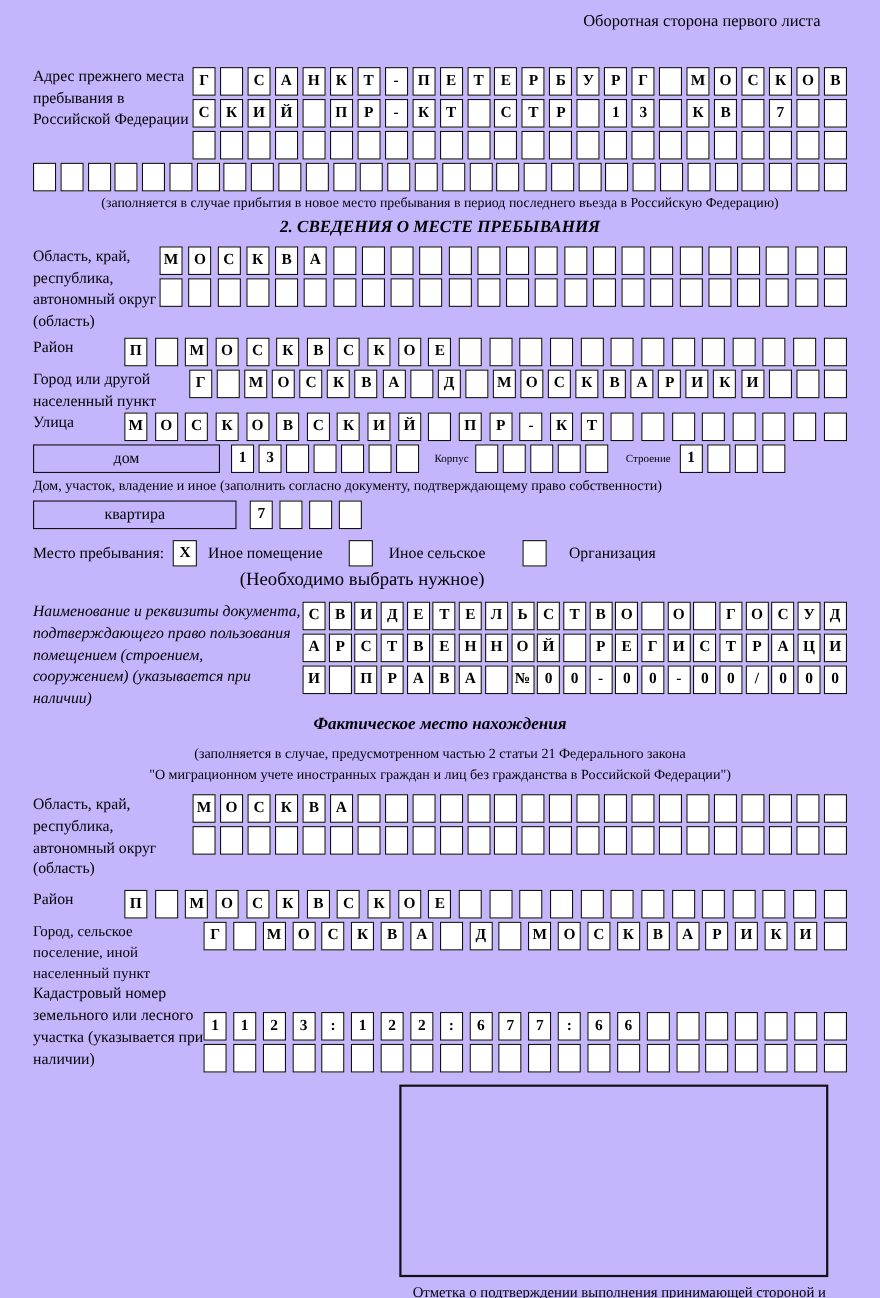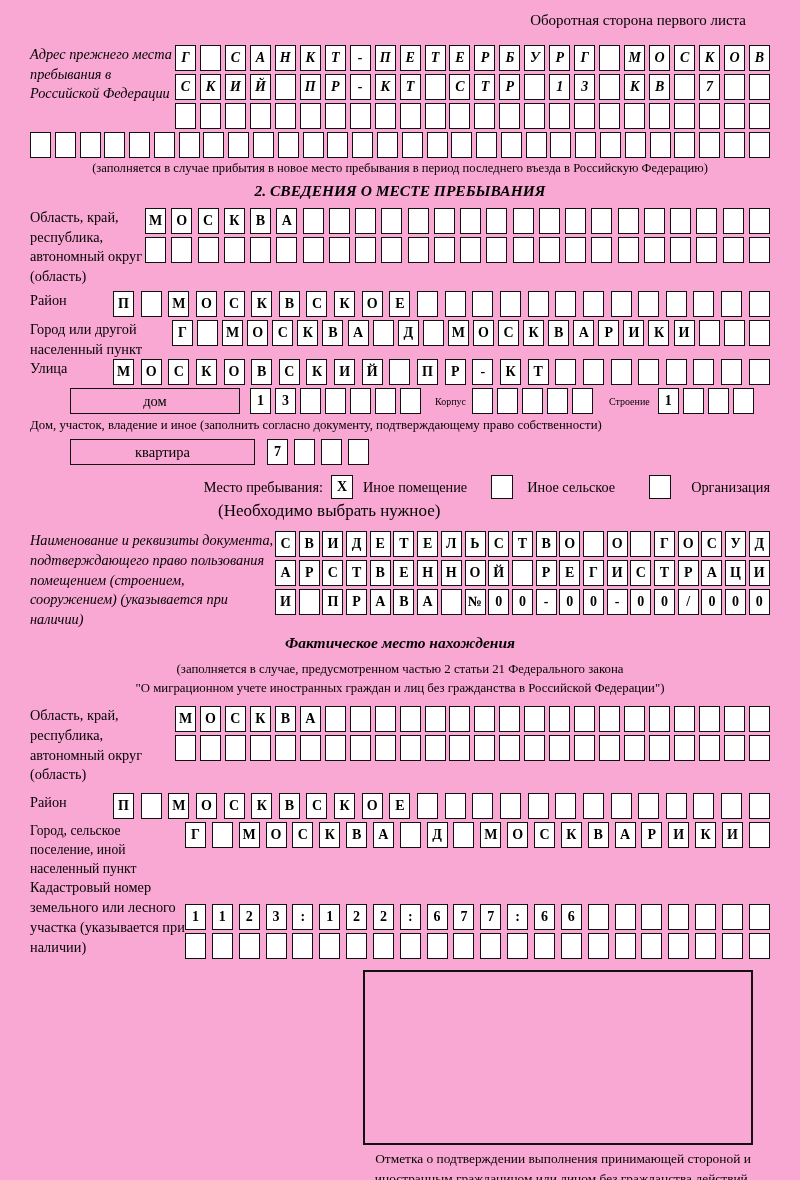--- a/index.html
+++ b/index.html
@@ -1,21 +1,21 @@
 <!DOCTYPE html>
 <html><head>
 <meta charset="utf-8">
 <style>
   * { margin:0; padding:0; box-sizing:border-box; }
   html,body { background:#ffffff; }
   .page {
     position:relative;
     width:800px; height:1180px;
     margin:0 auto;
-    background:#f9a8d4;
+    background:#c4b5fd;
     color:#000;
     font-family:"Liberation Serif", serif;
     padding:12px 30px 10px 30px;
     overflow:hidden;
   }
   .header-note { text-align:right; padding-right:24px; font-size:15px; }
 
   
   .fgroup { display:flex; align-items:flex-start; }
   .flabel { flex-shrink:0; font-size:14.3px; line-height:1.38; }
@@ -32,40 +32,39 @@
   .caption { font-size:12.6px; text-align:center; margin:2px 0 4px 0; }
   .caption-left { font-size:12.8px; margin:1px 0 6px 0; }
   .sec-title { text-align:center; font-weight:bold; font-size:15.5px; margin:6px 0 8px 0;font-style:italic; }
 
   
   .inline-row { display:flex; align-items:center; margin-bottom:4px; }
   .label-box {
     border:1.8px solid #111; height:26px;
     display:flex; align-items:center; justify-content:center;
     font-size:14.5px;
-    margin-left:40px;
   }
   .house-box { width:170px; }
   .apt-box { width:185px; }
   .gcells { display:flex; gap:4px; }
   .small-lbl { font-size:10px; }
 
   
-  .stay-row { display:flex; align-items:center; margin-top:10px; font-size:14.3px;justify-content:flex-end; }
+  .stay-row { display:flex; align-items:center; margin-top:10px; font-size:14.3px; }
   .chk { width:22px; height:24px; }
   .stay-caption { font-size:17px; margin:2px 0 10px 188px; }
 
   
   .law-caption { text-align:center; font-size:12.8px; line-height:1.5; margin-bottom:8px; }
 
   
   .stamp-box { margin-left:333px; margin-top:8px; width:390px; height:175px; border:2px solid #111; }
   .stamp-caption { margin-left:323px; width:420px; text-align:center; font-size:13.4px; line-height:1.45; margin-top:4px; }
 
-  .mt4 { margin-top:4px; } .mt8 { margin-top:8px; } .mt14 { margin-top:4px; } .mt16 { margin-top:16px;font-style:italic; }
+  .mt4 { margin-top:4px; } .mt8 { margin-top:8px; } .mt14 { margin-top:4px; } .mt16 { margin-top:32px; }
 </style>
 </head>
 <body>
 
 <div class="page">
 
   <div class="header-note">Оборотная сторона первого листа</div>
 
   <div class="fgroup mt16">
     <div class="flabel" style="width:145px;">Адрес прежнего места пребывания в Российской Федерации</div>

